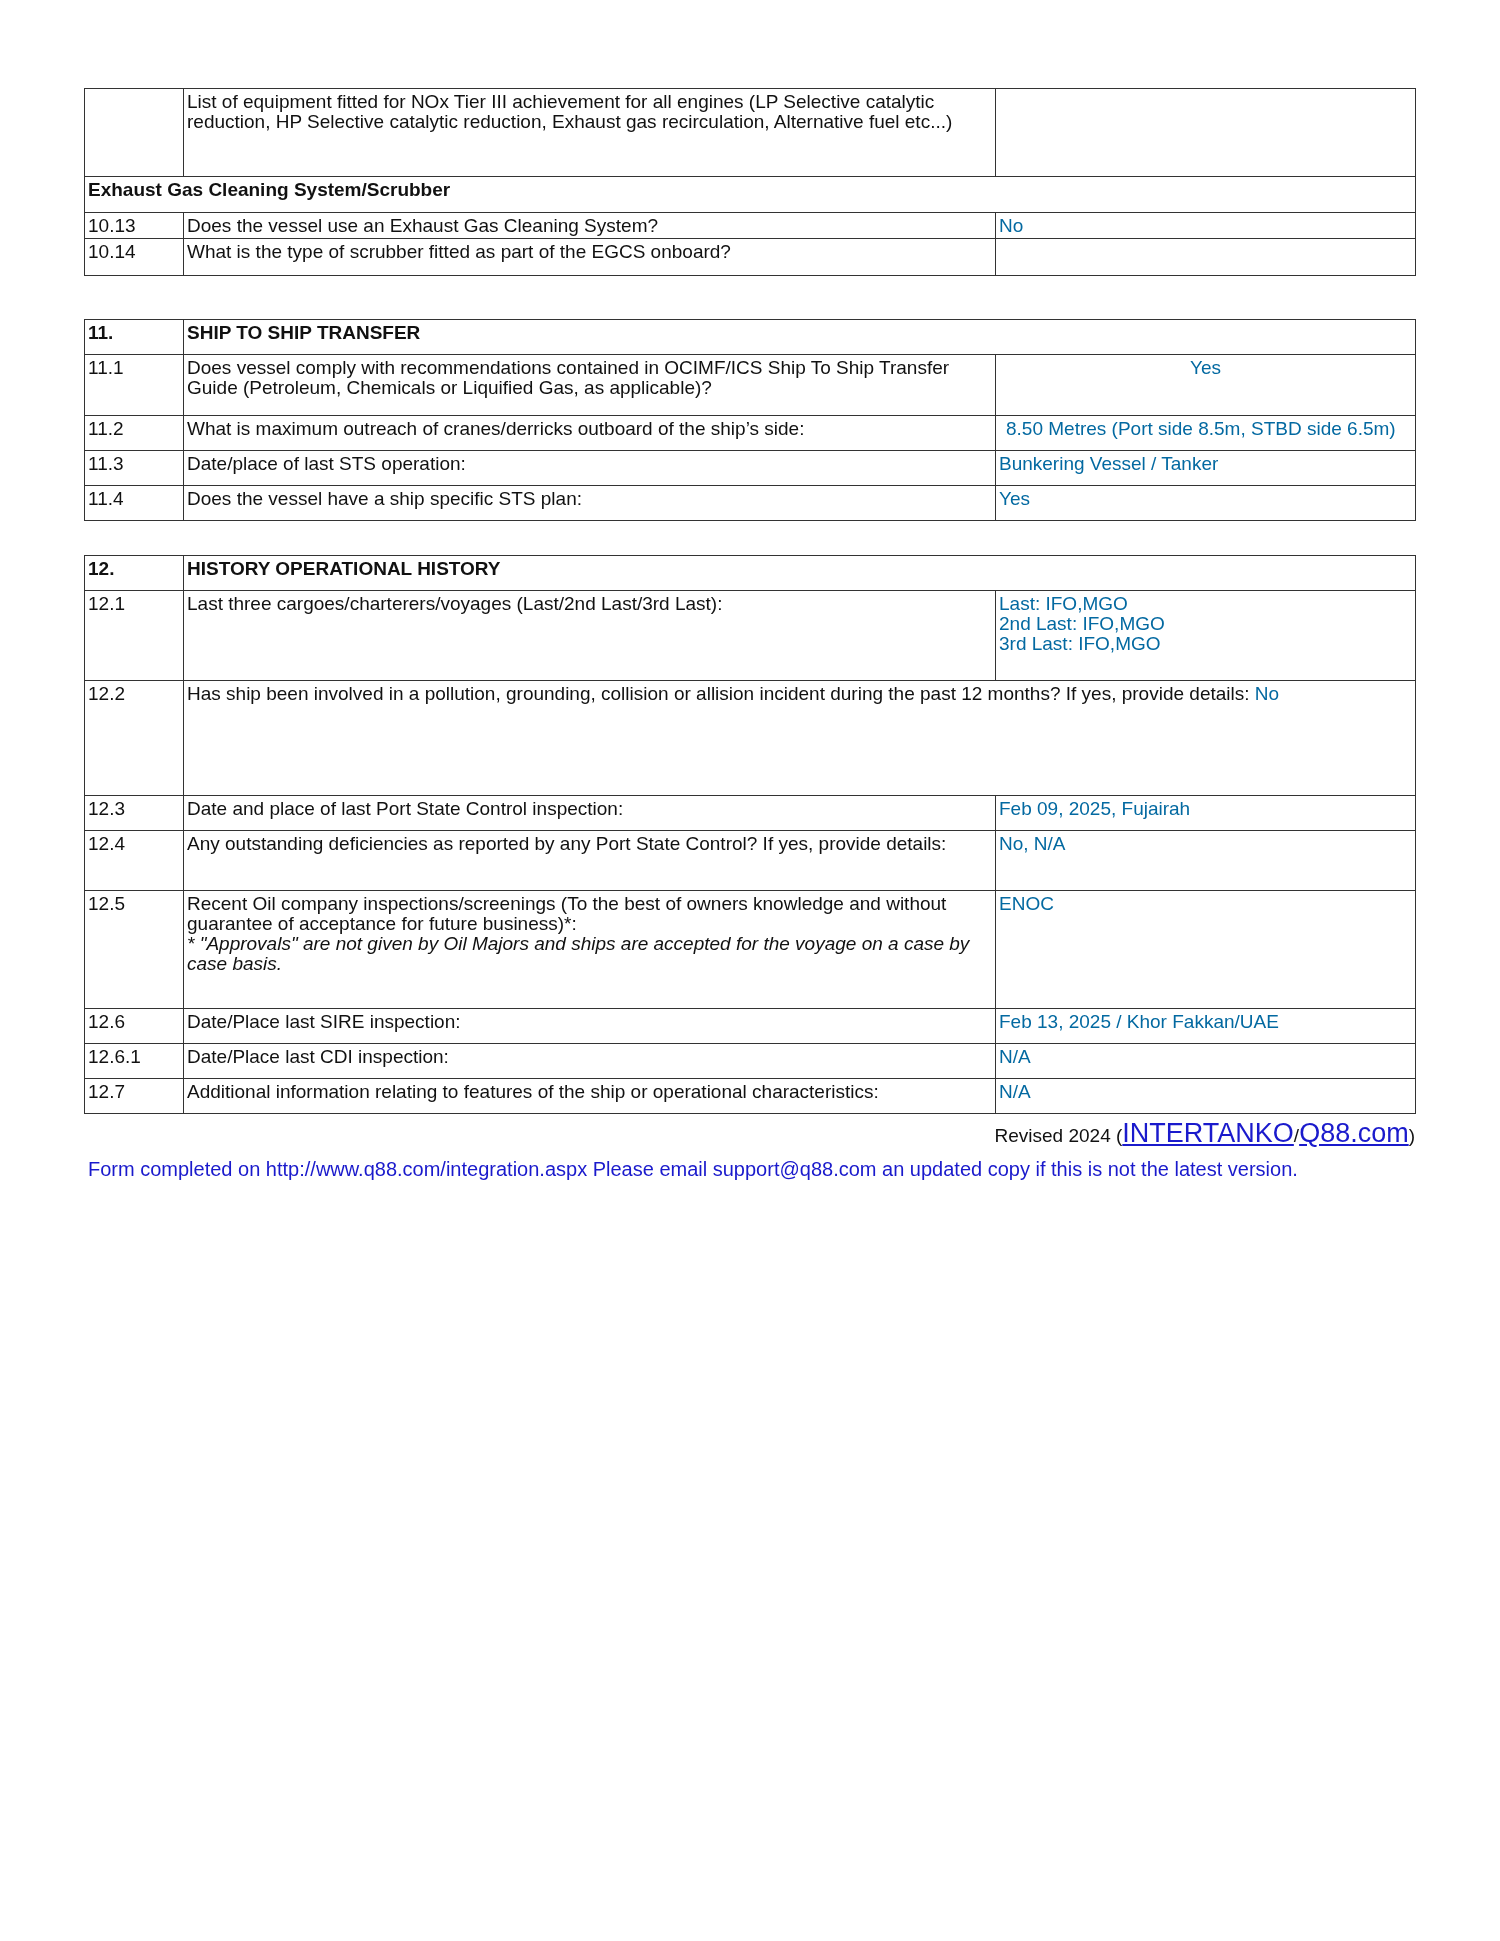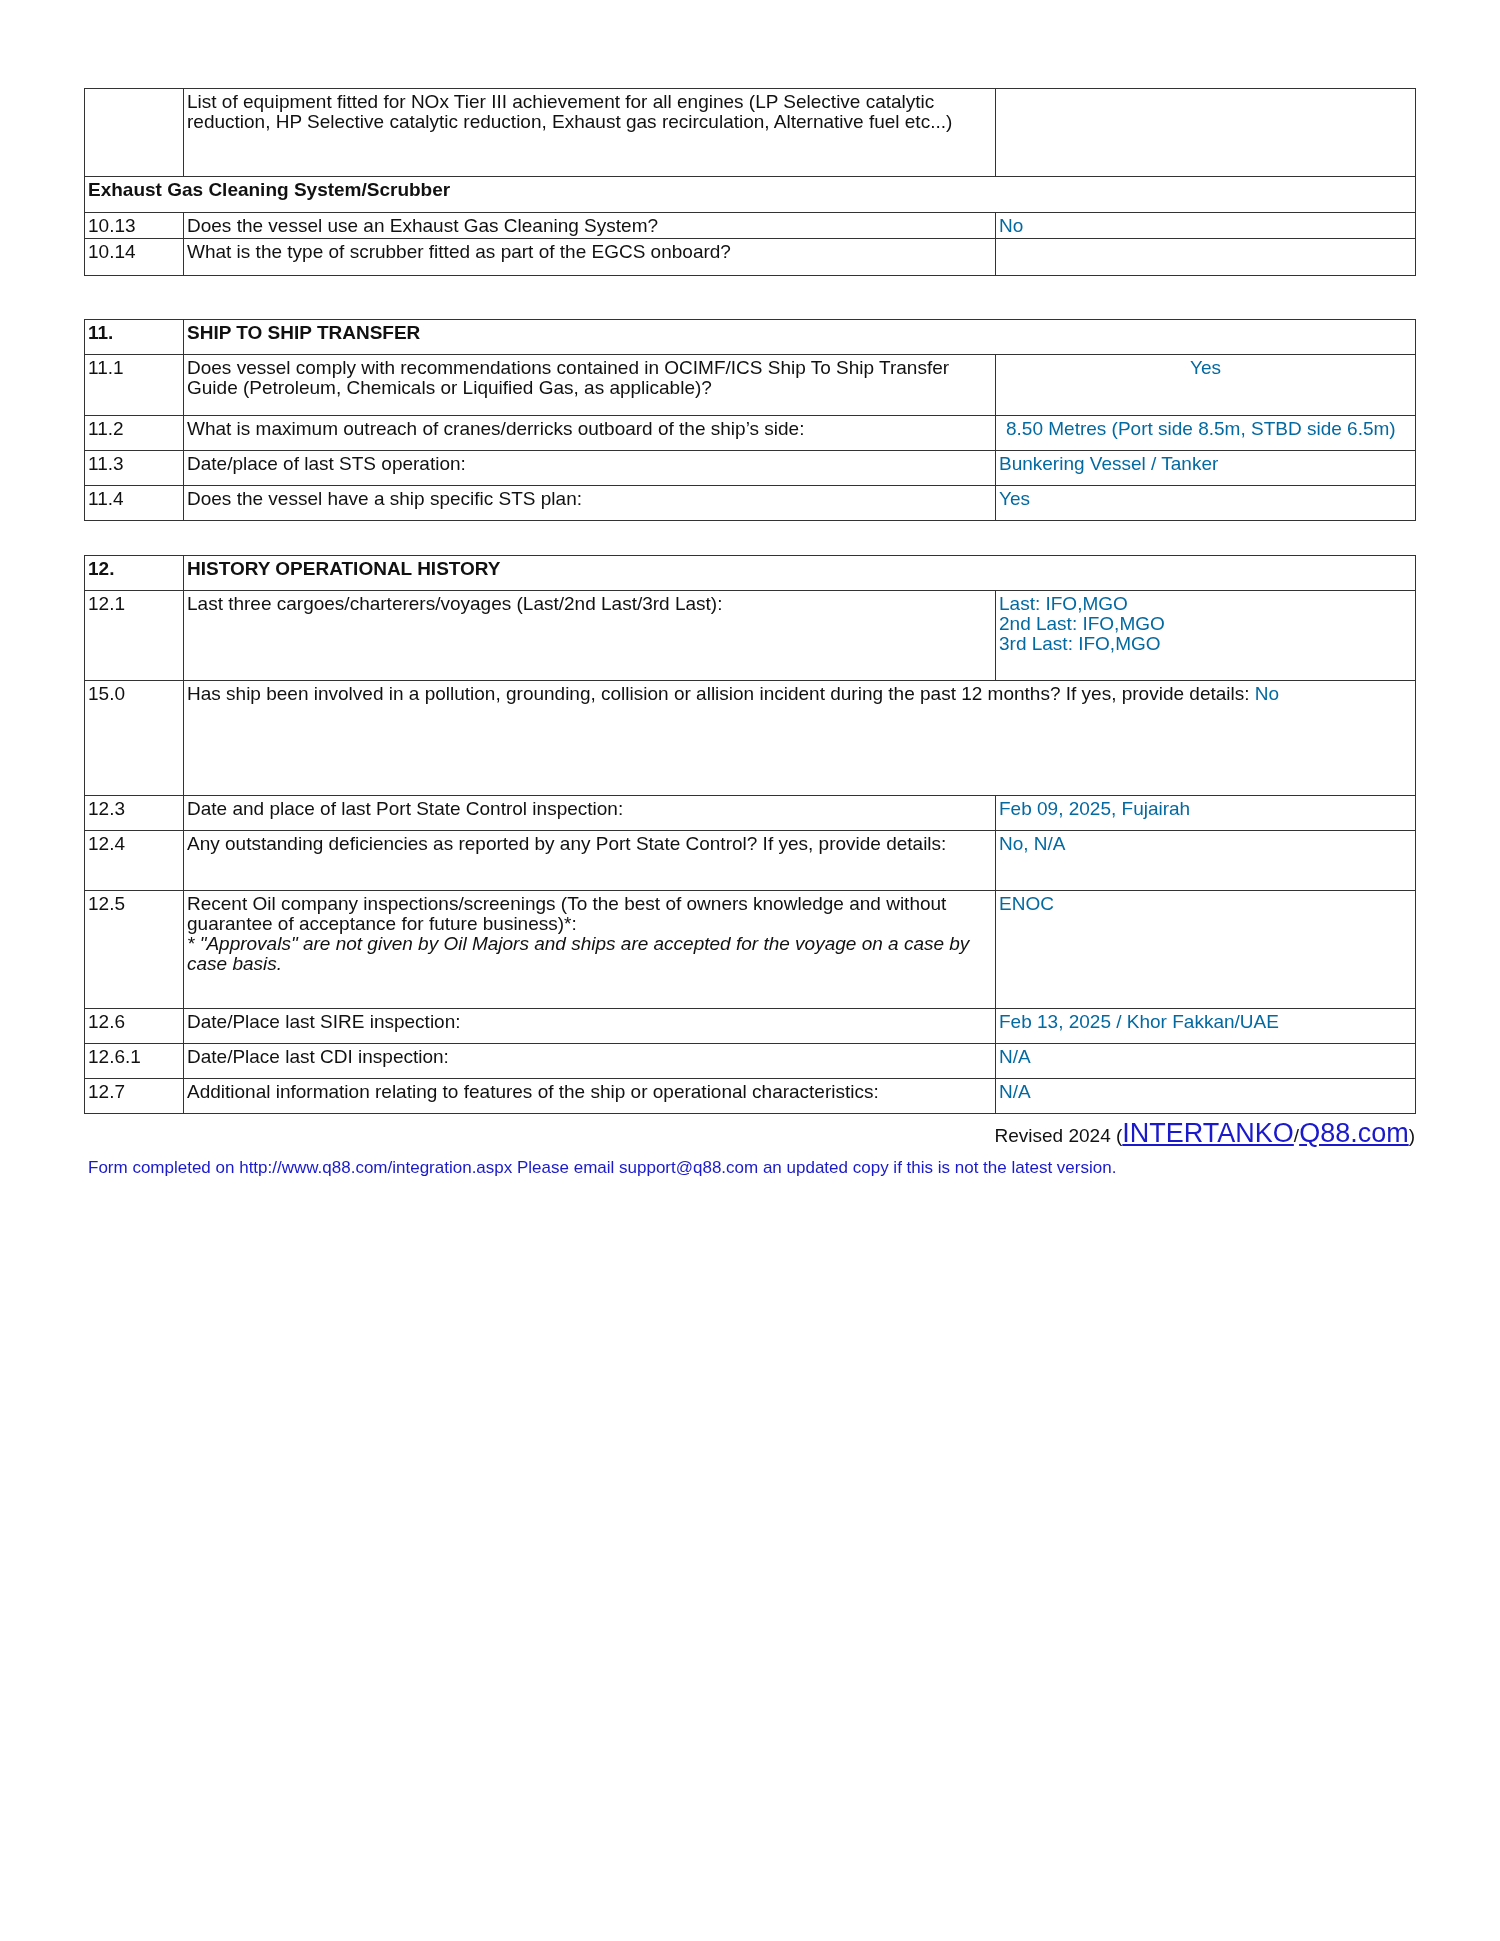--- a/index.html
+++ b/index.html
@@ -52,21 +52,21 @@
     }
     .footer-revised a {
       color: #1a1acc;
       text-decoration: underline;
       font-size: 27px;
     }
     .footer-form {
       position: absolute;
       top: 1158px;
       left: 88px;
-      font-size: 17px;
+      font-size: 20px;
       color: #1a1acc;
       white-space: nowrap;
     }
   </style>
 </head>
 <body>
 
 <table class="tbl" id="t1">
   <colgroup>
       <col class="c1">
@@ -143,21 +143,21 @@
   <tr style="height:90px">
     <td>12.1</td>
     <td>Last three cargoes/charterers/voyages (Last/2nd Last/3rd Last):</td>
     <td class="ans">
       <div>Last: IFO,MGO</div>
       <div>2nd Last: IFO,MGO</div>
       <div>3rd Last: IFO,MGO</div>
     </td>
   </tr>
   <tr style="height:115px">
-    <td>15.0</td>
+    <td>12.2</td>
     <td colspan="2" class="nowrap"><span>Has ship been involved in a pollution, grounding, collision or allision incident during the past 12 months?  If yes, provide details: </span><span class="ans">No</span></td>
   </tr>
   <tr style="height:35px">
     <td>12.3</td>
     <td>Date and place of last Port State Control inspection:</td>
     <td class="ans">Feb 09, 2025, Fujairah</td>
   </tr>
   <tr style="height:60px">
     <td>12.4</td>
     <td>Any outstanding deficiencies as reported by any Port State Control?  If yes, provide details:</td>

